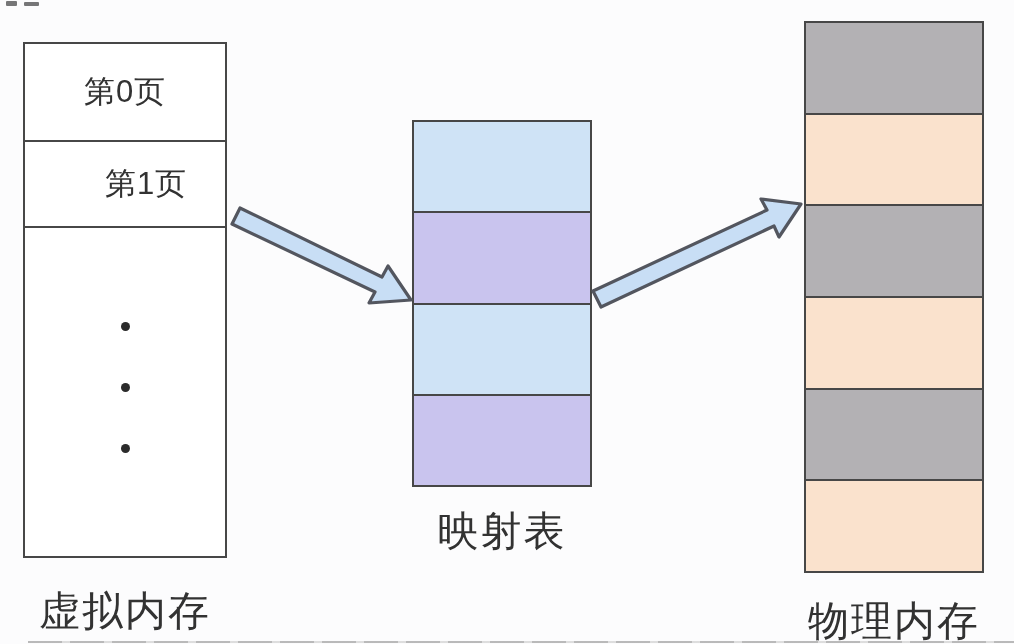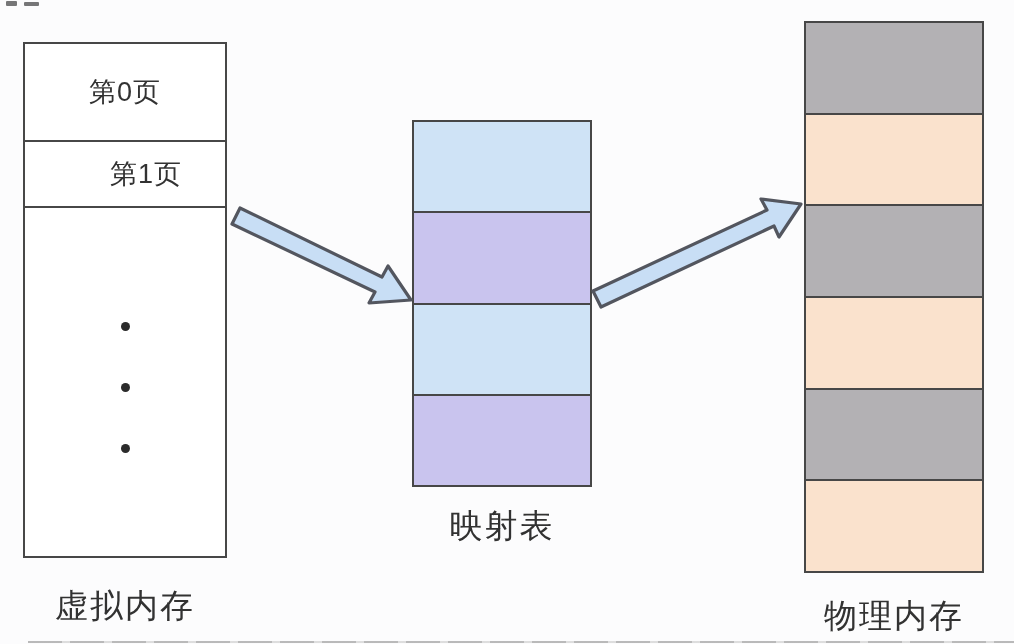--- a/index.html
+++ b/index.html
@@ -20,38 +20,38 @@
   .memcol .cell{flex:1;}
   .memcol .cell + .cell{border-top:2.5px solid var(--box_border);}
 
   
   .vbox{
     position:absolute;left:23px;top:42px;width:204px;height:516px;
     border:2.5px solid var(--box_border);box-sizing:border-box;background:#fff;
   }
   .vrow{
     display:flex;align-items:center;justify-content:center;
-    font-size:27px;letter-spacing:1px;
+    font-size:31px;letter-spacing:1px;
     border-bottom:2.5px solid var(--box_border);box-sizing:border-box;
   }
   .vrow.r0{height:98px;}
-  .vrow.r1{height:66px;padding-left:42px;}
+  .vrow.r1{height:86px;padding-left:42px;}
 
   .dots{
     position:absolute;left:23px;top:322px;width:204px;
     display:flex;flex-direction:column;align-items:center;
   }
   .dot{
     width:9px;height:9px;border-radius:50%;
     background:var(--dot,#2b2b2b);margin-bottom:52px;
   }
 
   
   .caption{
-    position:absolute;text-align:center;font-size:33px;
+    position:absolute;text-align:center;font-size:41px;
     letter-spacing:2px;color:var(--text);
   }
   .cap-virtual{left:23px;top:584px;width:204px;text-align:center;}
   .cap-mapping{left:412px;top:504px;width:180px;}
   .cap-physical{left:794px;top:594px;width:200px;}
 
   
   svg.arrows{position:absolute;inset:0;pointer-events:none;}
   .arrow{
     fill:var(--arrow_fill,#c8def5);

